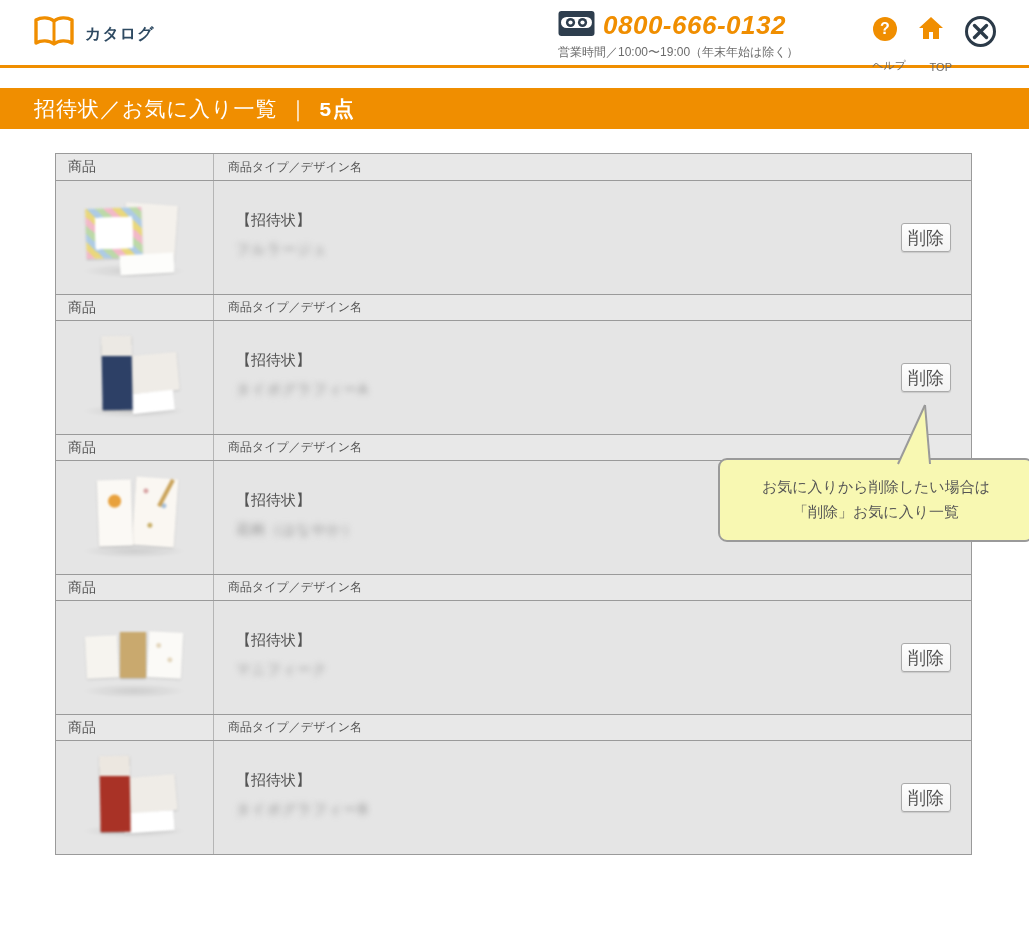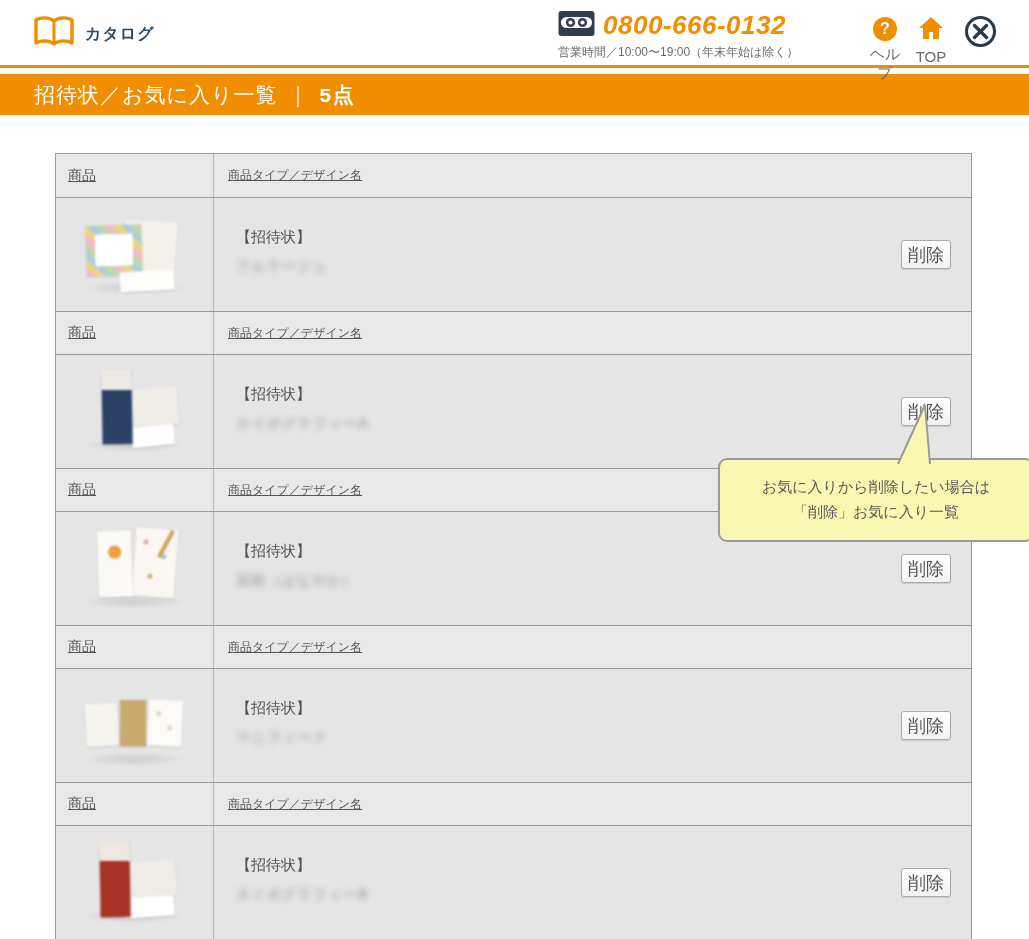--- a/index.html
+++ b/index.html
@@ -9,36 +9,36 @@
 
   
   .header { position:relative; height:68px; background:#fff; border-bottom:3px solid #F08E00; }
   .logo { position:absolute; left:33px; top:14px; display:flex; align-items:center; gap:10px; cursor:pointer; }
   .logo-text { font-size:16px; font-weight:bold; color:#2E4A62; letter-spacing:1px; }
   .phone-block { position:absolute; left:558px; top:10px; width:250px; }
   .phone-row { display:flex; align-items:center; gap:8px; }
   .phone-number { font-size:26px; font-weight:bold; color:#F08E00; letter-spacing:.5px;font-style:italic; }
   .phone-hours { font-size:12px; color:#6b6b6b; margin-top:3px; white-space:nowrap; }
   .hdr-icon { position:absolute; text-align:center; cursor:pointer; }
-  .hdr-icon .lbl { font-size:15px; color:#6b6b6b; margin-top:4px; }
+  .hdr-icon .lbl { font-size:11px; color:#6b6b6b; margin-top:17px;text-align:right; }
   .help-btn { left:864px; top:17px; width:42px; }
   .help-circle { width:24px; height:24px; border-radius:50%; background:#F08E00; color:#fff;
      font-size:16px; font-weight:bold; line-height:24px; text-align:center; margin:0 auto; }
   .top-btn { left:910px; top:16px; width:42px; }
   .close-btn { left:963px; top:15px; width:34px; height:34px; }
 
   
-  .title-bar { margin-top:6px; height:41px; background:#F08E00; color:#fff;
+  .title-bar { margin-top:20px; height:41px; background:#F08E00; color:#fff;
      display:flex; align-items:center; padding-left:34px; font-size:21px; letter-spacing:1px; }
   .title-bar .sep { margin:0 10px; font-weight:300; }
   .title-bar .cnt { font-weight:bold;font-family:Liberation Mono, monospace; }
 
   
   .fav-table { position:absolute; left:55px; top:153px; width:917px; border:1px solid #9a9a9a; background:#fff; }
-  .grp-head { display:flex; height:44px; background:#E8E8E8; border-bottom:1px solid #9a9a9a;text-decoration:underline; }
+  .grp-head { display:flex; height:27px; background:#E8E8E8; border-bottom:1px solid #9a9a9a; }
   .grp + .grp .grp-head { border-top:1px solid #9a9a9a; }
   .gh-c1 { width:158px; border-right:1px solid #b5b5b5; font-size:14px; color:#555;
      display:flex; align-items:center; padding-left:12px; }
   .gh-c2 { flex:1; font-size:12px; color:#555; display:flex; align-items:center; padding-left:14px; }
   .grp-body { display:flex; height:113px; position:relative; background:#e5e5e5; }
   .cell-img { width:158px; border-right:1px solid #b5b5b5; display:flex; align-items:center; justify-content:center; }
   .cell-detail { flex:1; position:relative; }
   .ptype { position:absolute; left:22px; top:30px; font-size:15px; color:#555; }
   .pname { position:absolute; left:22px; top:60px; font-size:14px; color:#8f8f8f;
      filter:blur(3px); letter-spacing:1px; }

